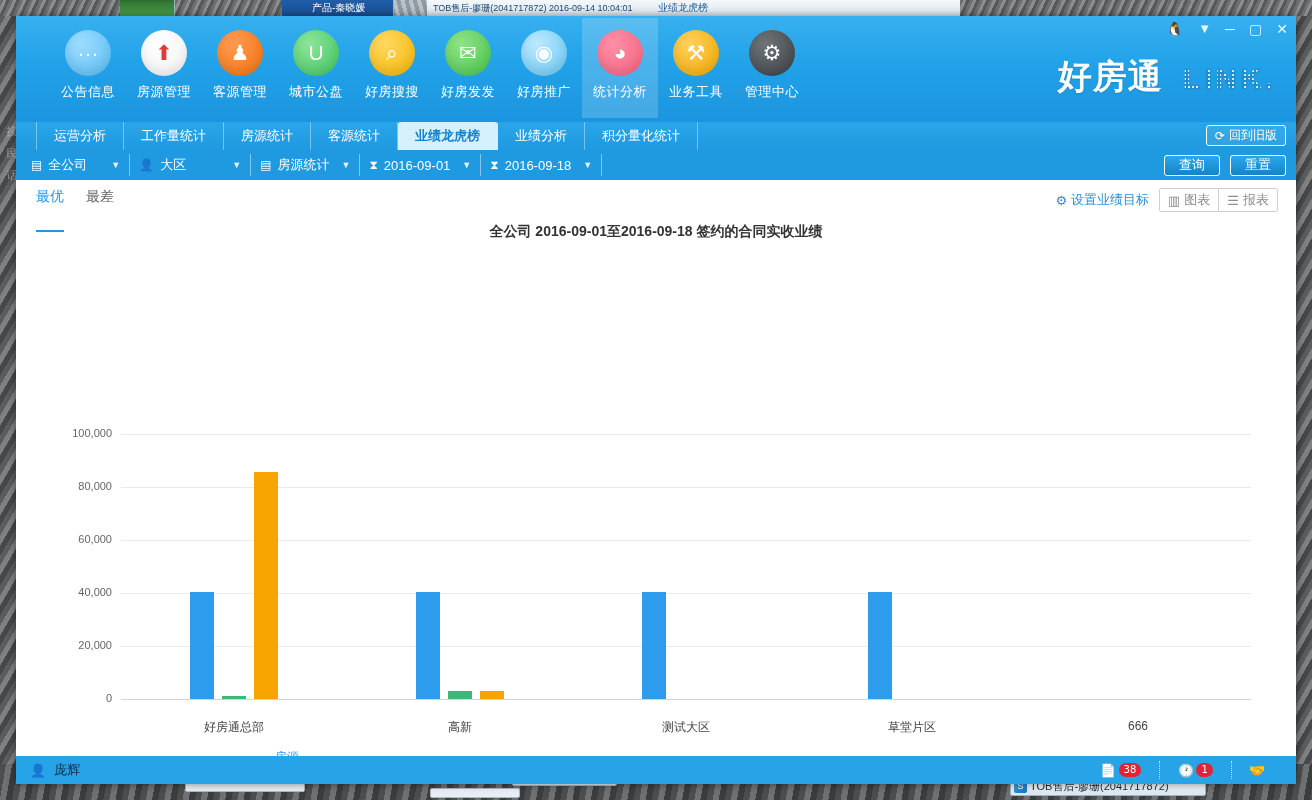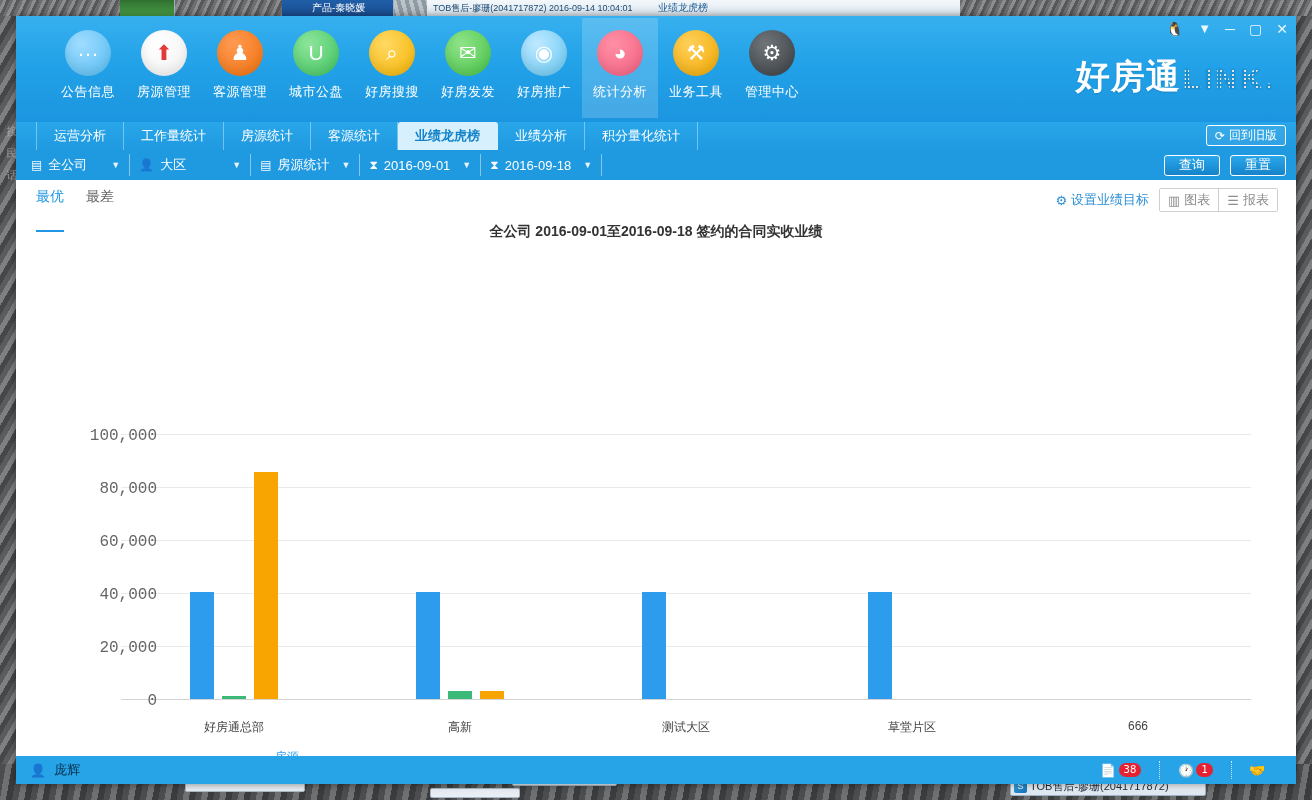--- a/index.html
+++ b/index.html
@@ -120,21 +120,21 @@
   .ico-search  { background: radial-gradient(circle at 35% 30%,#ffd963,#f5b301); }
   .ico-send    { background: radial-gradient(circle at 35% 30%,#8fe388,#46c348); }
   .ico-promote { background: radial-gradient(circle at 35% 30%,#bfe9ff,#62c6f2); }
   .ico-stat    { background: radial-gradient(circle at 35% 30%,#ff8fa6,#f4607f); }
   .ico-tool    { background: radial-gradient(circle at 35% 30%,#ffd05a,#f1a800); }
   .ico-manage  { background: radial-gradient(circle at 35% 30%,#6f7478,#3a3f44); }
 
   .brand {
     position: absolute; right: 20px; top: 38px;
     color: #fff; font-size: 34px; font-weight: bold;
-    letter-spacing: 1px; display: flex; align-items: baseline; gap: 2px;
+    letter-spacing: 1px; display: flex; align-items: baseline; gap: 20px;
     text-shadow: 0 1px 2px rgba(0,0,0,.12);
   }
   .brand-link {
     font-size: 30px; letter-spacing: 3px;
     color: #fff;
     -webkit-text-stroke: 0;
     background-image: radial-gradient(circle, #ffffff 42%, rgba(255,255,255,0) 44%);
     background-size: 4px 4px;
     -webkit-background-clip: text; background-clip: text;
     color: transparent;
@@ -222,23 +222,23 @@
 
   
   .plot {
     position: absolute; left: 105px; top: 254px; width: 1130px; height: 265px;
   }
   .gridline {
     position: absolute; left: 0; right: 0; height: 1px; background: #eaeaea;
   }
   .gridline.base { background: #d4d4d4; }
   .ytick {
-    position: absolute; right: 1094px; width: 90px; text-align: right;
-    font-size: 16px; color: #666; transform: translateY(-7px);
-    font-family: Liberation Mono, monospace;
+    position: absolute; right: 1139px; width: 90px; text-align: right;
+    font-size: 11px; color: #666; transform: translateY(-7px);
+    font-family: Liberation Sans, sans-serif;
   }
   .bar { position: absolute; bottom: 0; }
   .bar.blue   { background: #2d9cec; }
   .bar.green  { background: #3cb878; }
   .bar.orange { background: #f9a501; }
   .xlabel {
     position: absolute; top: 272px; font-size: 12px; color: #444;
     text-align: center; transform: translateX(-50%); margin-top: 13px;
   }
 

